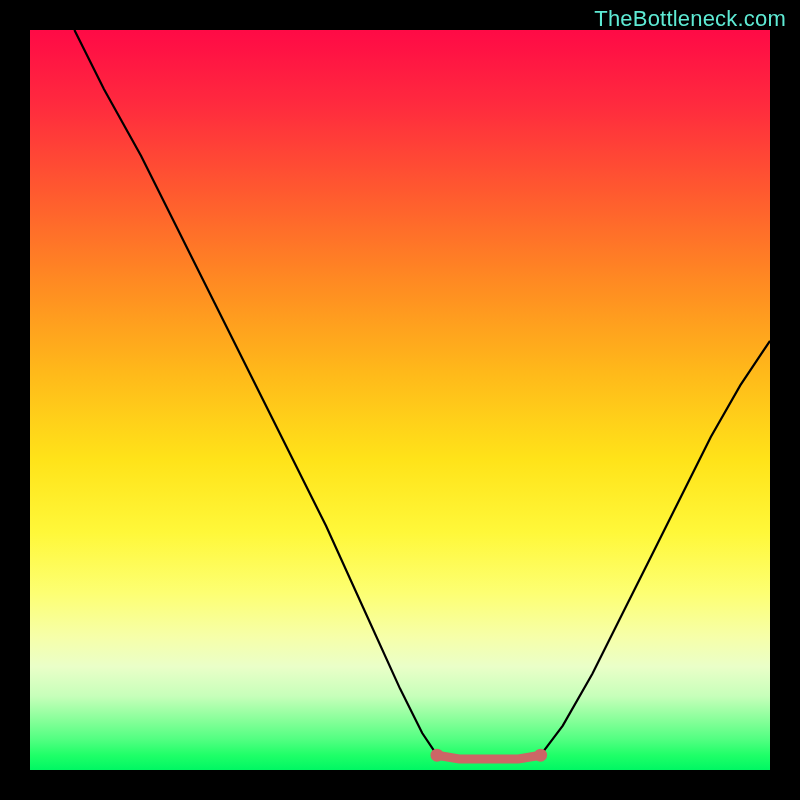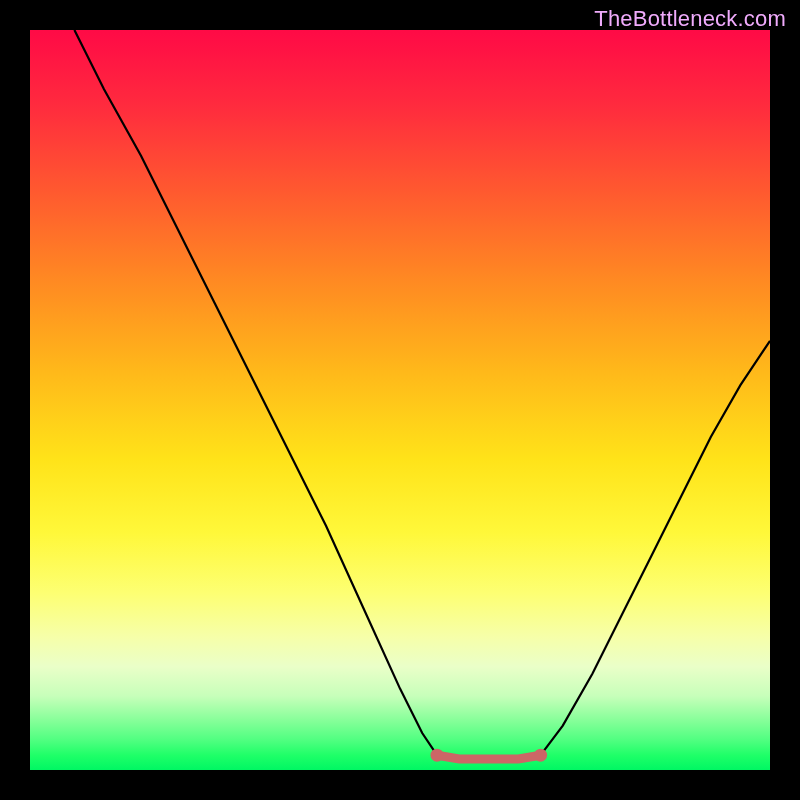--- a/index.html
+++ b/index.html
@@ -40,21 +40,21 @@
       #c7ffba 90%,
       #8cff9c 93%,
       #4fff80 96%,
       #1fff68 98%,
       #00f763 100%);
   }
   .watermark {
     position: absolute;
     top: 6px;
     right: 14px;
-    color: #f0abfc;
+    color: #5eead4;
     font-size: 22px;
     font-weight: 500;
     letter-spacing: 0.2px;
     user-select: none;
     pointer-events: none;
   }
   svg.curves {
     position: absolute;
     left: 0;
     top: 0;

